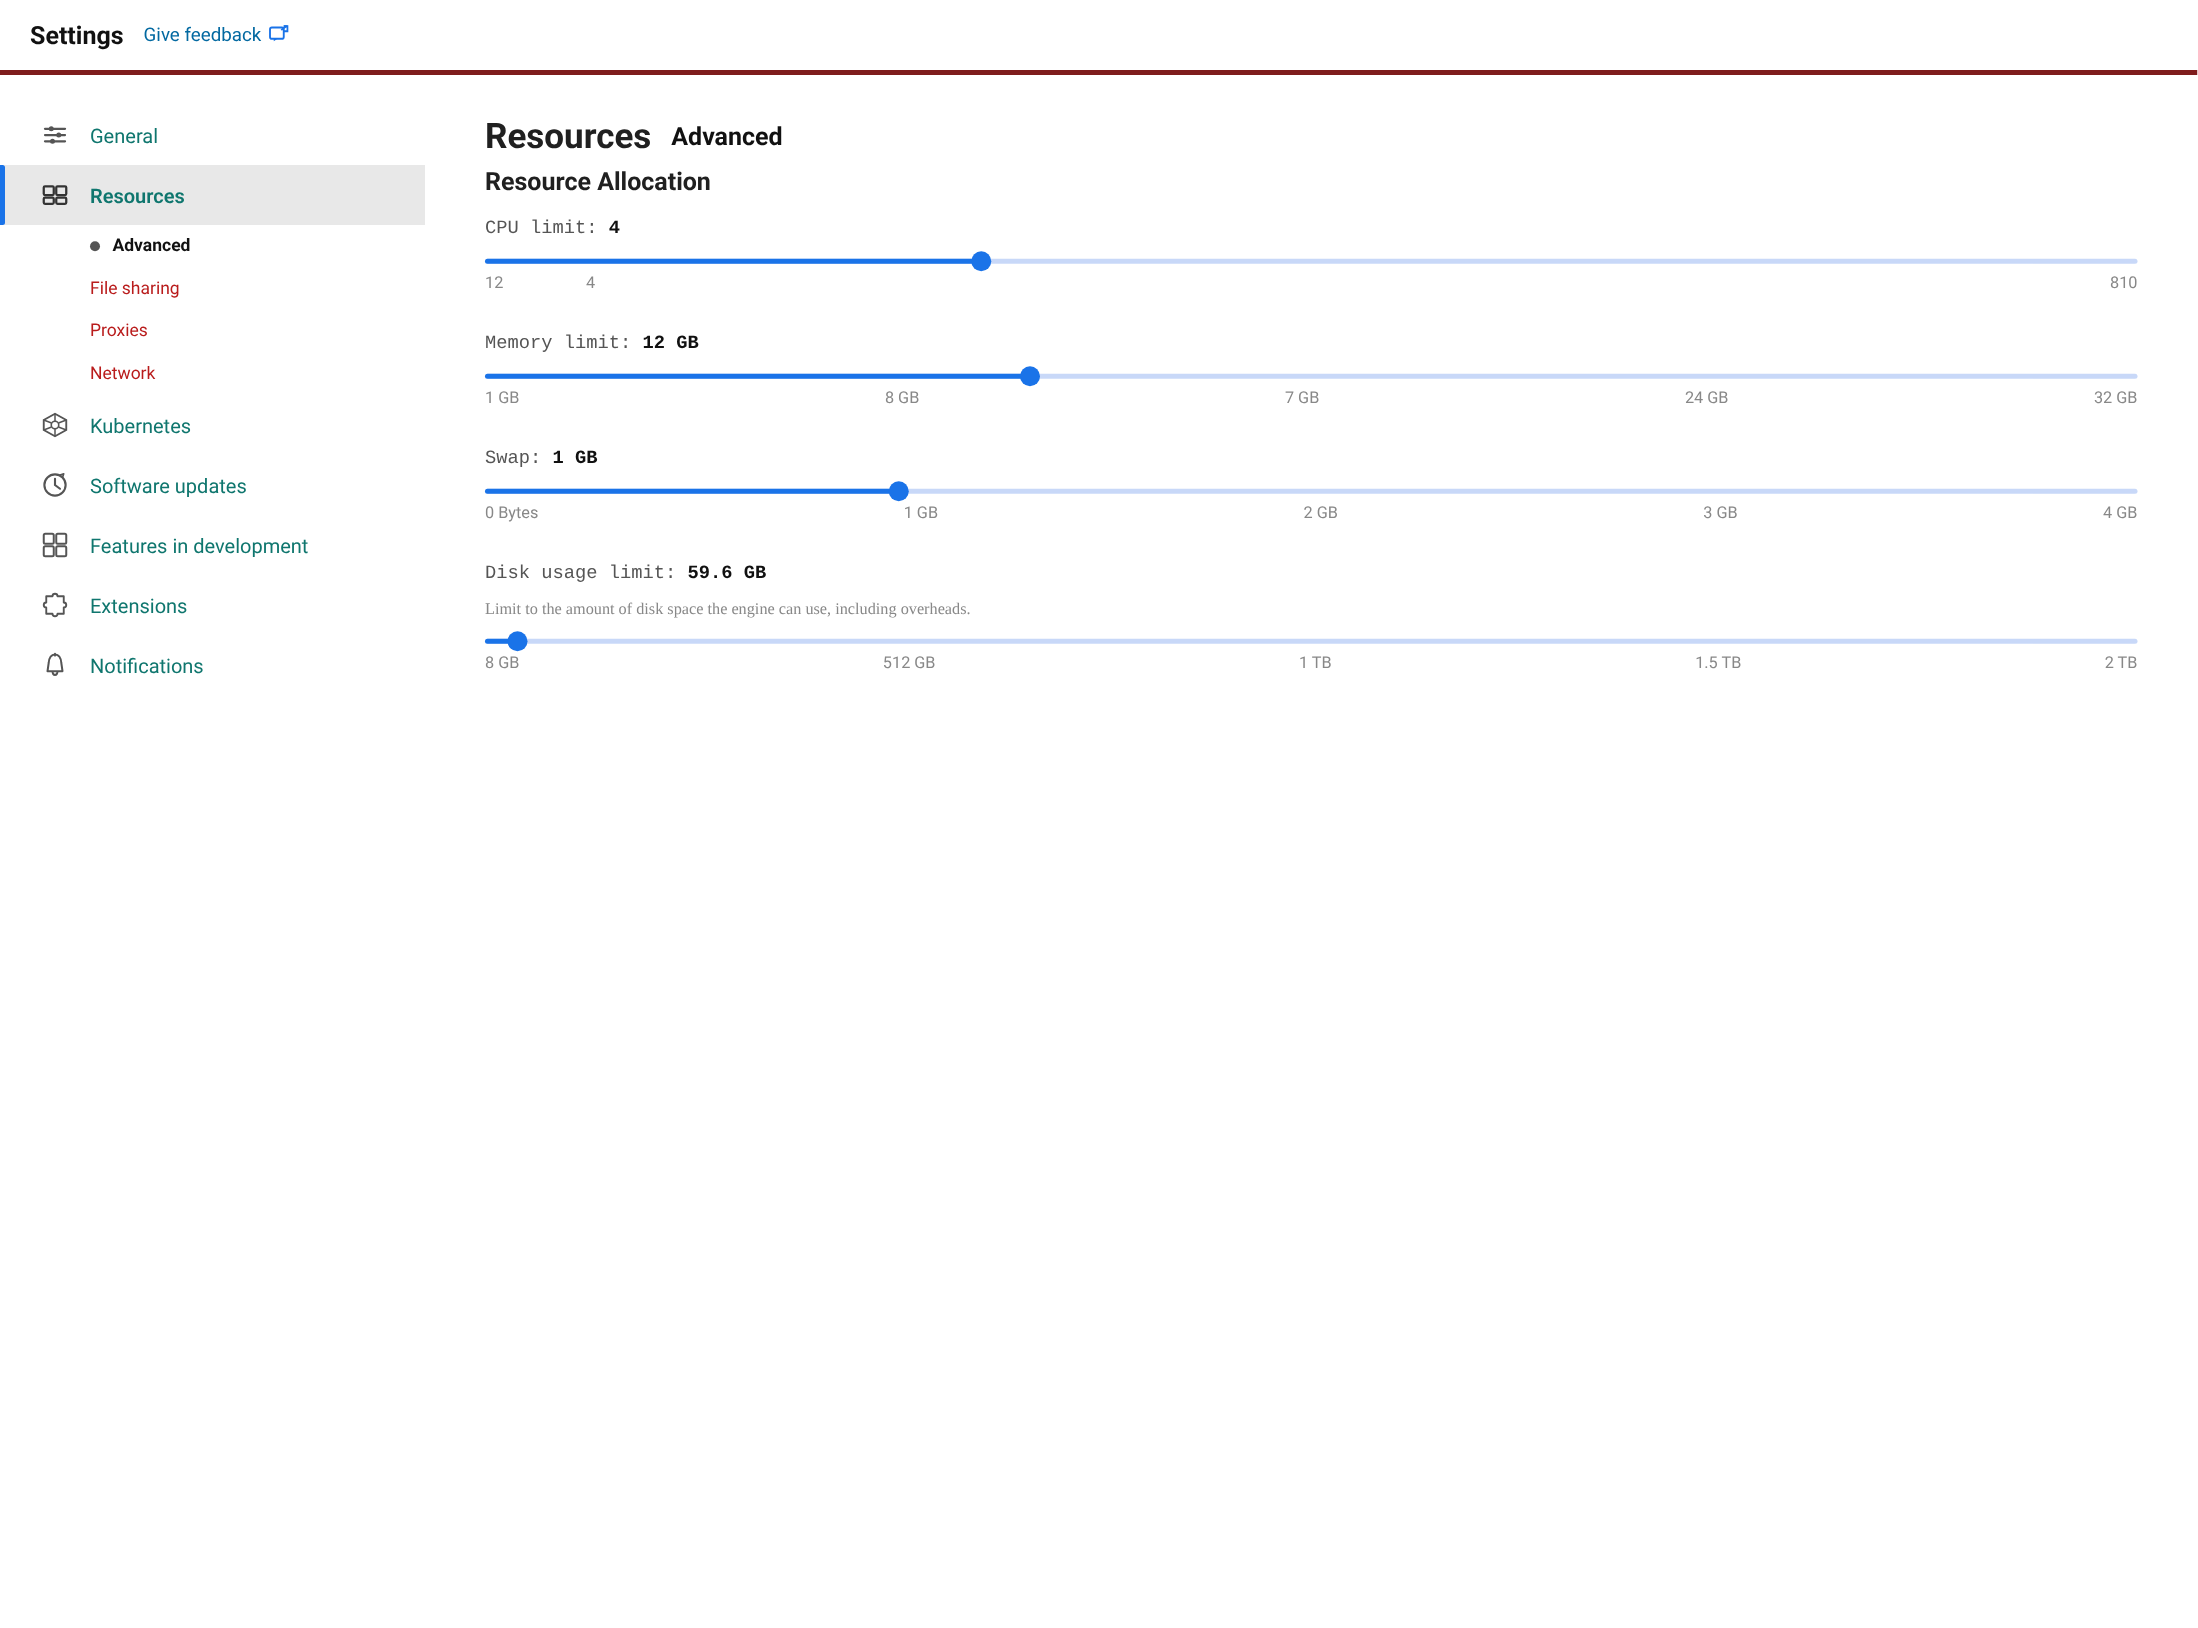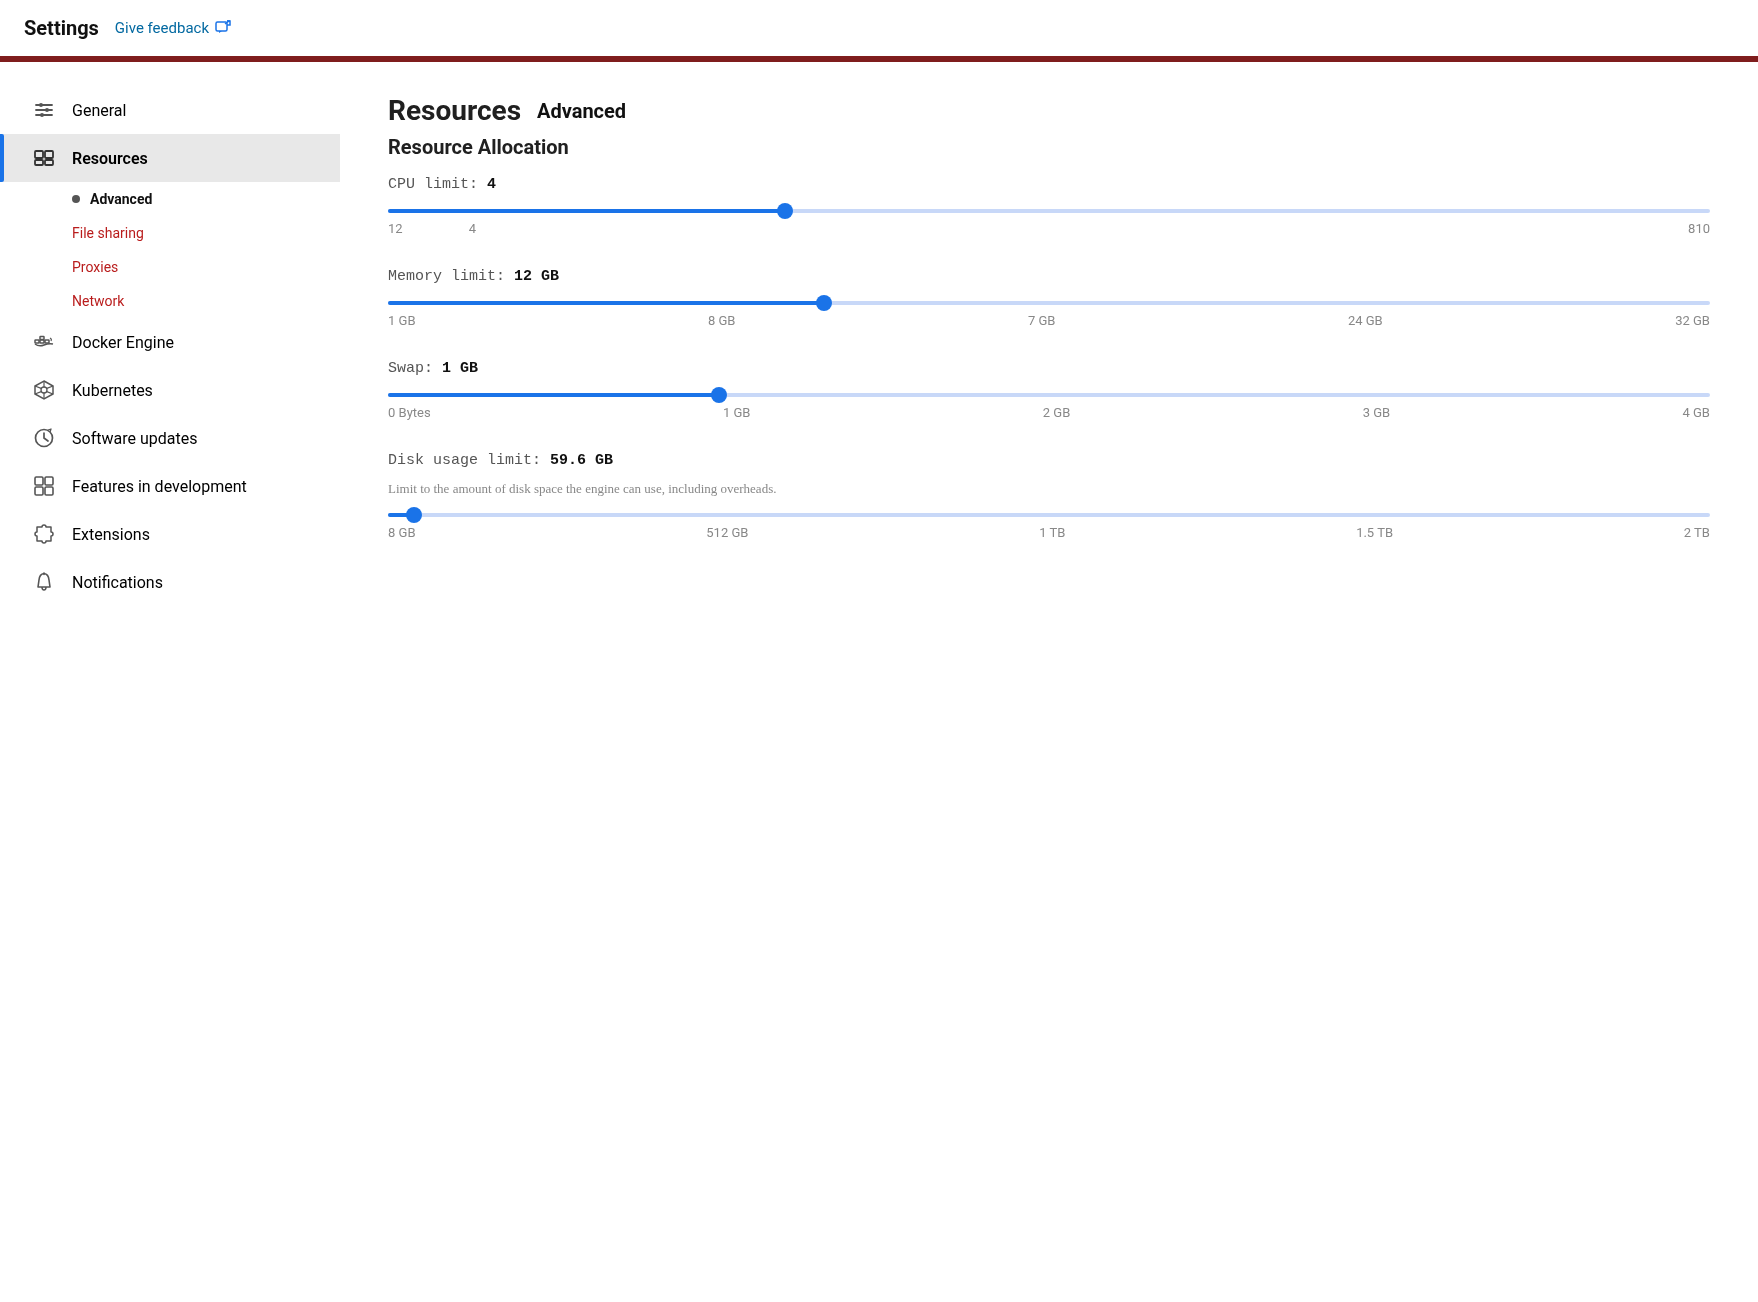--- a/index.html
+++ b/index.html
@@ -2,21 +2,21 @@
 <html><head>
   <meta charset="utf-8">
   <style>
     * { box-sizing: border-box; margin: 0; padding: 0; }
     body { font-family: -apple-system, BlinkMacSystemFont, 'Segoe UI', Roboto, sans-serif; background: #fff; color: #202020; font-size: 14px; }
 
     .top-bar {
       display: flex;
       align-items: center;
       padding: 16px 24px;
-      border-bottom: 6px solid #7f1d1d;
+      border-bottom: 4px solid #7f1d1d;
       gap: 16px;
     }
     .top-bar-title {
       font-size: 20px;
       font-weight: 700;
       color: #111;
     }
     .give-feedback-link {
       color: #0369a1;
       font-size: 15px;
@@ -40,21 +40,21 @@
       overflow-y: auto;
     }
 
     .sidebar-item {
       display: flex;
       align-items: center;
       padding: 12px 32px;
       gap: 16px;
       cursor: pointer;
       border-radius: 0;
-      color: #000000;
+      color: #0f766e;
       font-size: 16px;
       position: relative;
     }
     .sidebar-item.active {
       background: #e8e8e8;
       font-weight: 600;
     }
     .sidebar-item.active::before {
       content: '';
       position: absolute;
@@ -250,33 +250,20 @@
         <span>File sharing</span>
       </div>
       <div class="sidebar-subitem">
         <span>Proxies</span>
       </div>
       <div class="sidebar-subitem">
         <span>Network</span>
       </div>
     </div>
 
-    <div class="sidebar-item">
-      <span class="sidebar-icon">
-        <svg width="22" height="22" viewBox="0 0 22 22" fill="none">
-          <rect x="2" y="9" width="4" height="3" rx="0.5" stroke="#555" stroke-width="1.5" fill="none"></rect>
-          <rect x="7" y="9" width="4" height="3" rx="0.5" stroke="#555" stroke-width="1.5" fill="none"></rect>
-          <rect x="7" y="5.5" width="4" height="3" rx="0.5" stroke="#555" stroke-width="1.5" fill="none"></rect>
-          <rect x="12" y="9" width="4" height="3" rx="0.5" stroke="#555" stroke-width="1.5" fill="none"></rect>
-          <path d="M2 13 Q6 16 11 14 Q16 12 20 13" stroke="#555" stroke-width="1.5" fill="none"></path>
-          <path d="M18 10 Q19 8 17 7" stroke="#555" stroke-width="1.2" fill="none"></path>
-        </svg>
-      </span>
-      <span>Docker Engine</span>
-    </div>
 
 
     <div class="sidebar-item">
       <span class="sidebar-icon">
         <svg width="22" height="22" viewBox="0 0 22 22" fill="none">
           <polygon points="11,2 20,7 20,15 11,20 2,15 2,7" stroke="#555" stroke-width="1.5" fill="none"></polygon>
           <circle cx="11" cy="11" r="3" stroke="#555" stroke-width="1.3" fill="none"></circle>
           <line x1="11" y1="2" x2="11" y2="8" stroke="#555" stroke-width="1.2"></line>
           <line x1="11" y1="14" x2="11" y2="20" stroke="#555" stroke-width="1.2"></line>
           <line x1="2" y1="7" x2="8.2" y2="9.4" stroke="#555" stroke-width="1.2"></line>

